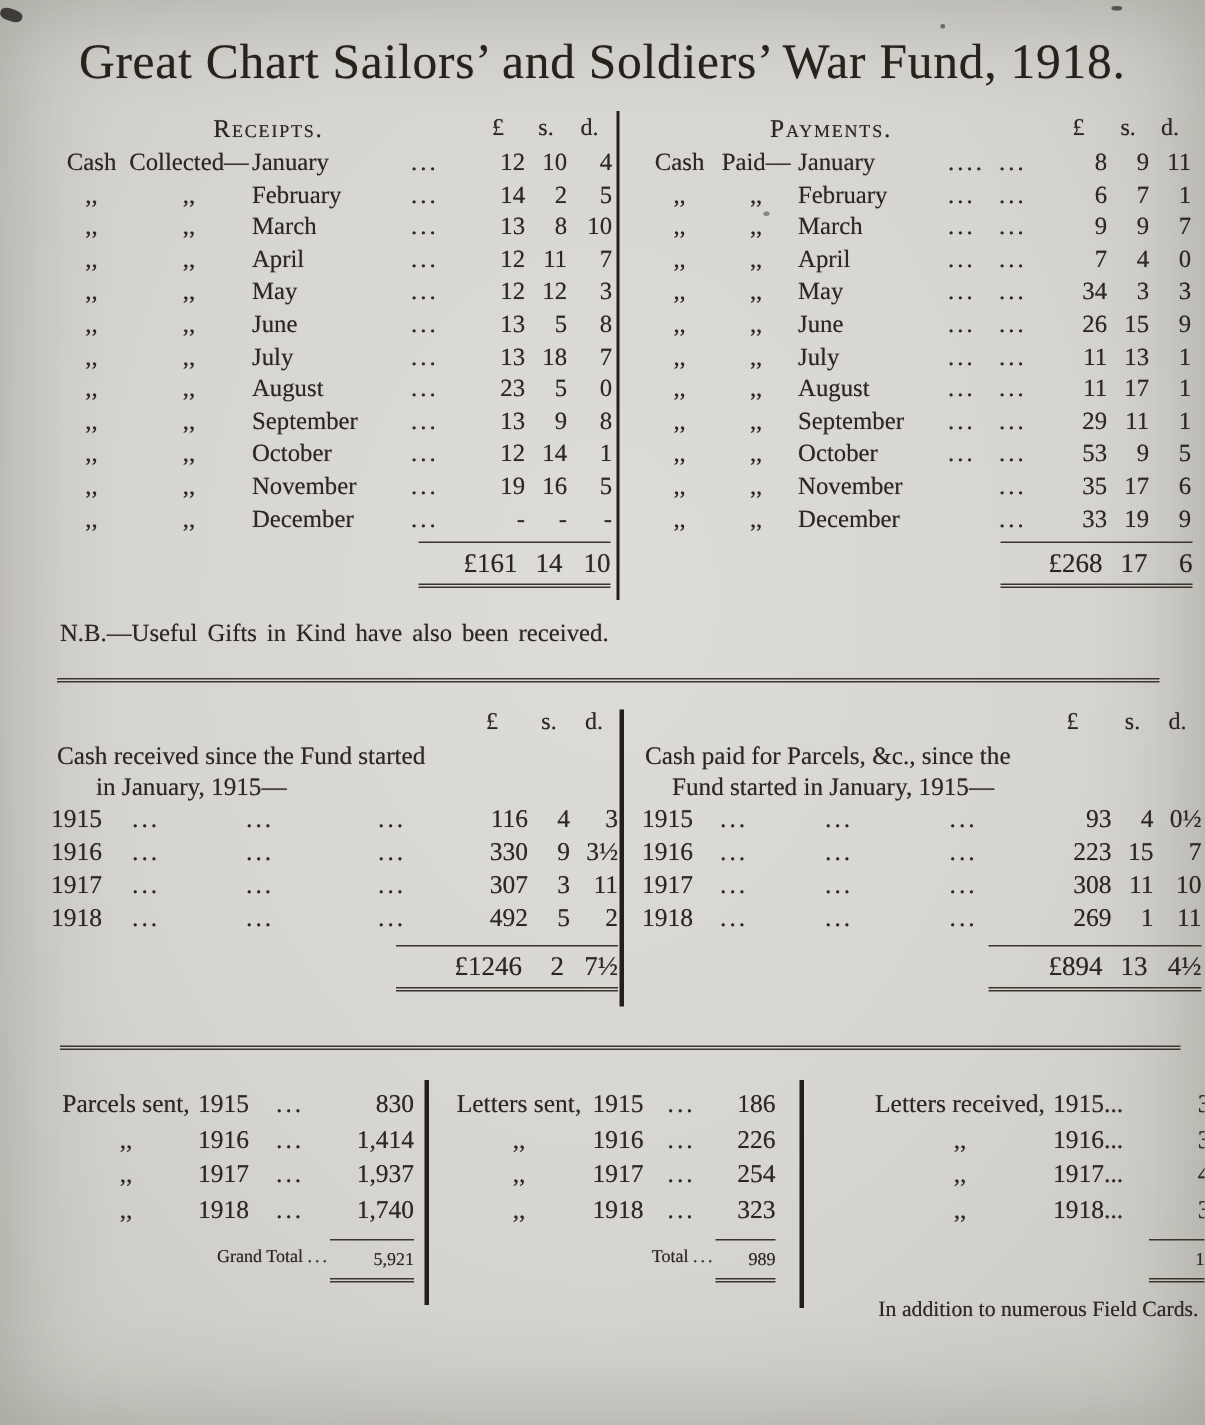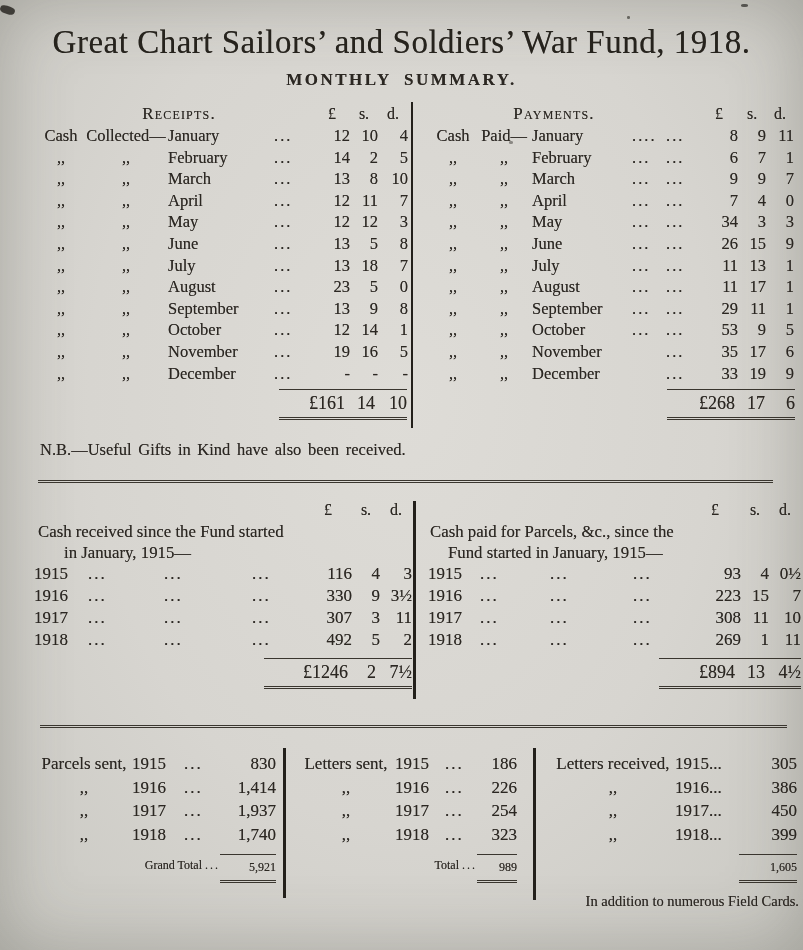--- a/index.html
+++ b/index.html
@@ -24,21 +24,21 @@
   .mid-section { margin-top:16px; display:flex; position:relative; }
   .bottom-section { margin-top:14px; display:flex; position:relative; padding-top:10px; }
 
   
   .rg  { display:grid; grid-template-columns:38px 46px 84px 106px 40px 36px 28px 30px; }
   .pg  { display:grid; grid-template-columns:20px 46px 56px 100px 34px 34px 38px 28px 28px; }
   .mlg { display:grid; grid-template-columns:34px 54px 76px 88px 52px 48px 28px 32px; }
   .mrg { display:grid; grid-template-columns:16px 52px 70px 83px 56px 52px 28px 32px; }
   .b1g { display:grid; grid-template-columns:36px 96px 52px 36px 56px; }
   .b2g { display:grid; grid-template-columns:14px 98px 50px 32px 40px; }
-  .b3g { display:grid; grid-template-columns:18px 124px 64px 58px; }
+  .b3g { display:grid; grid-template-columns:18px 124px 64px 58px;padding-left:27px; }
 
   .tl{text-align:left;} .tc{text-align:center;} .tr{text-align:right;}
   .row { line-height:21.6px; font-size:16.5px; }
   .hdr { line-height:22px; font-size:16.5px; }
   .sc  { font-variant:small-caps; letter-spacing:1.2px; font-size:17px; }
   .cur { font-size:16px; }
   .dots { letter-spacing:2px; }
   .mh1,.mh2 { margin:0; font-size:16.8px; line-height:21px; }
 
   .tot { display:flex; justify-content:flex-end; margin-top:5px; font-size:18px; }
@@ -63,21 +63,20 @@
   #sp2 { left:741px; top:4px; width:7px; height:3px; opacity:.7; }
   #sp3 { left:627px; top:16px; width:3px; height:3px; opacity:.6; }
   #sp4 { left:509px; top:141px; width:4px; height:3px; opacity:.45; }
 </style>
 </head>
 <body>
 
 <div class="page">
 
   <h1 class="title">Great Chart Sailors’ and Soldiers’ War Fund, 1918.</h1>
-  <h2 class="subtitle">MONTHLY SUMMARY.</h2>
 
   <div class="top-section">
     <div style="width:480px">
       <div class="rg hdr">
         <span></span>
           <span></span>
         <span class="sc tc" style="grid-column:3/5">Receipts.</span>
         <span></span>
         <span class="tc cur">£</span>
         <span class="tc cur">s.</span>

